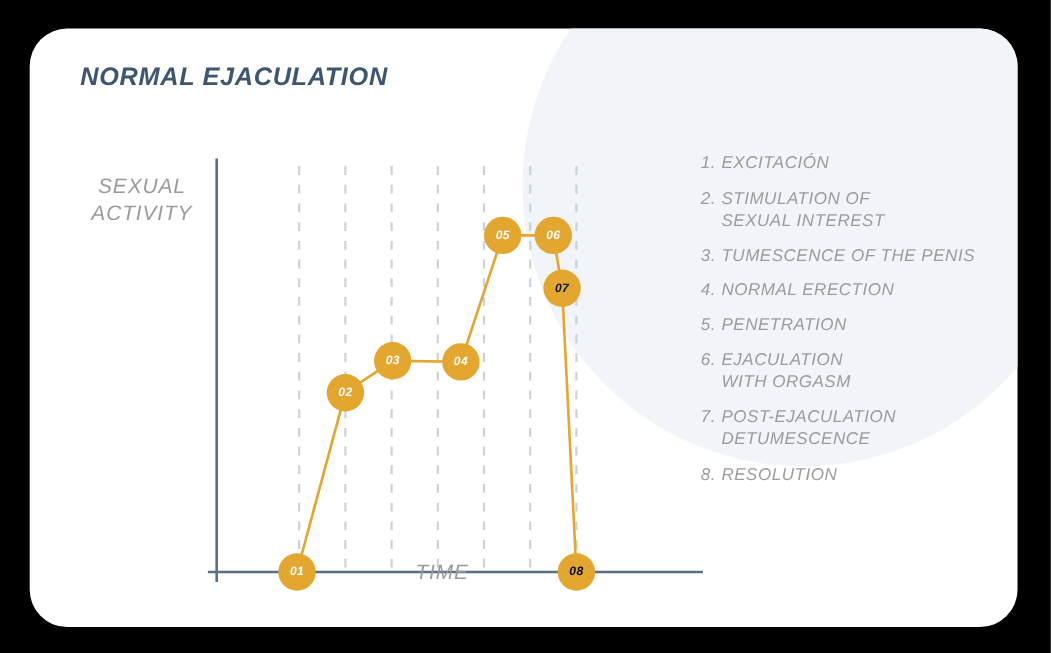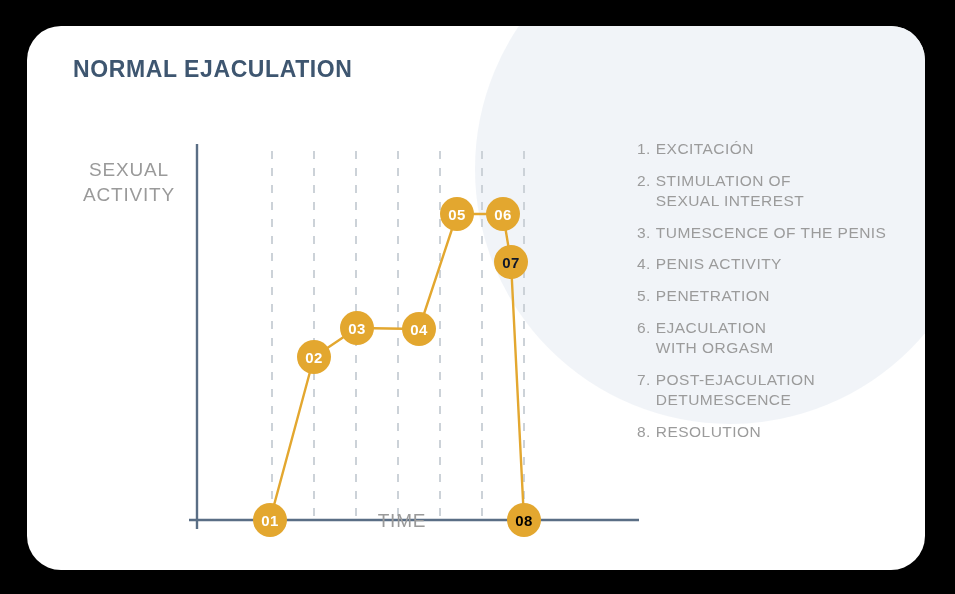--- a/index.html
+++ b/index.html
@@ -6,20 +6,21 @@
   html, body {
     width:955px; height:594px;
     background:#000000;
     font-family:"Liberation Sans", sans-serif;
     overflow:hidden;
   }
   #stage {
     position:relative;
     width:955px; height:594px;
     background:#000000;
+    font-style:italic;
   }
   
   #card {
     position:absolute;
     left:27px; top:26px;
     width:898px; height:544px;
     background:#ffffff;
     border-radius:34px;
     overflow:hidden;
   }
@@ -61,21 +62,21 @@
   #y-axis-label { left:50px; top:131px; width:104px; }
   #x-axis-label { left:315px; top:482px; width:120px; }
   
   .marker {
     position:absolute;
     width:34px; height:34px;
     margin-left:-17px; margin-top:-17px;
     border-radius:50%;
     background:#e3a72f;
     color:#ffffff;
-    font-size:15px;
+    font-size:11px;
     font-weight:bold;
     display:flex;
     align-items:center;
     justify-content:center;
     letter-spacing:.3px;
   }
   
   #legend {
     position:absolute;
     left:610px; top:113px;
@@ -134,21 +135,21 @@
       <div class="axis-label" id="y-axis-label">SEXUAL
 ACTIVITY</div>
       <div class="axis-label" id="x-axis-label">TIME</div>
     </div>
 
     <div id="legend">
         <div class="legend-item"><span class="legend-num">1.</span><span class="legend-text">EXCITACIÓN</span></div>
         <div class="legend-item"><span class="legend-num">2.</span><span class="legend-text">STIMULATION OF
    SEXUAL INTEREST</span></div>
         <div class="legend-item"><span class="legend-num">3.</span><span class="legend-text">TUMESCENCE OF THE PENIS</span></div>
-        <div class="legend-item"><span class="legend-num">4.</span><span class="legend-text">PENIS ACTIVITY</span></div>
+        <div class="legend-item"><span class="legend-num">4.</span><span class="legend-text">NORMAL ERECTION</span></div>
         <div class="legend-item"><span class="legend-num">5.</span><span class="legend-text">PENETRATION</span></div>
         <div class="legend-item"><span class="legend-num">6.</span><span class="legend-text">EJACULATION
  WITH ORGASM</span></div>
         <div class="legend-item"><span class="legend-num">7.</span><span class="legend-text">POST-EJACULATION
   DETUMESCENCE</span></div>
         <div class="legend-item"><span class="legend-num">8.</span><span class="legend-text">RESOLUTION</span></div>
       </div>
 
   </div>
 </div>

